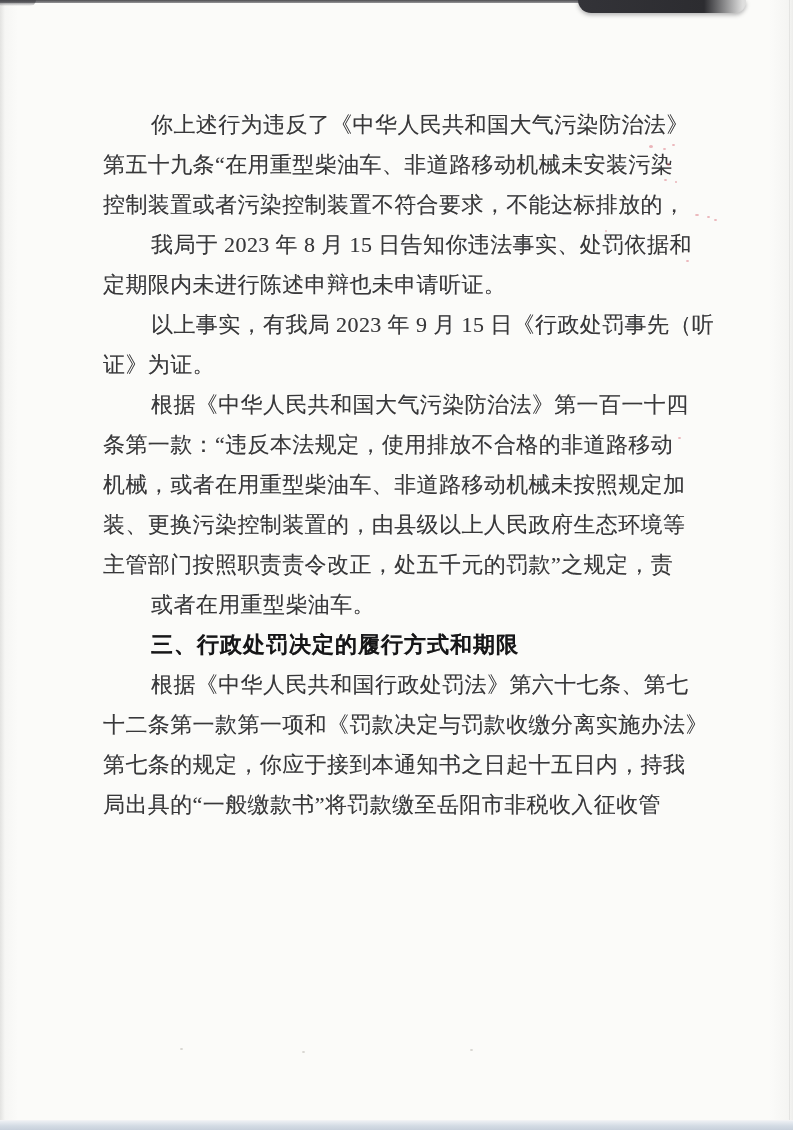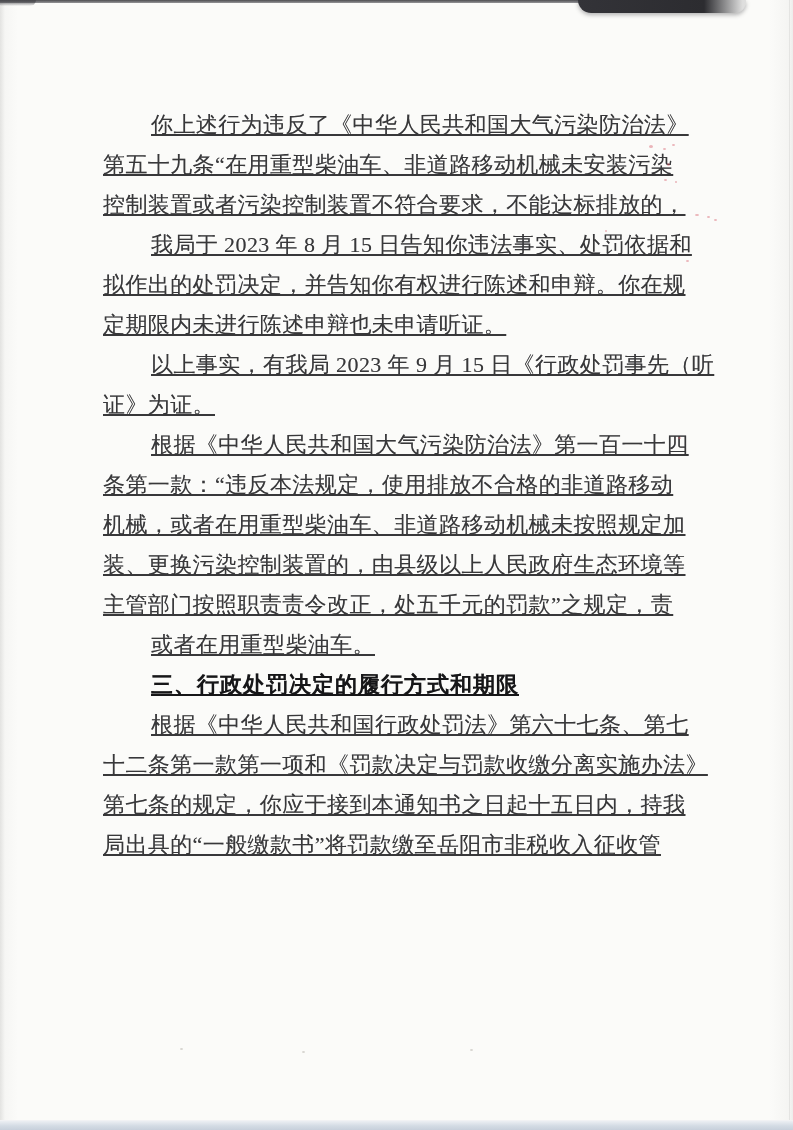--- a/index.html
+++ b/index.html
@@ -64,21 +64,20 @@
     width: 600px;
   }
   .line {
     height: 40px;
     line-height: 40px;
     font-size: 22px;
     letter-spacing: 0.4px;
     white-space: nowrap;
     color: #38383a;
     text-shadow: 0 0 0.6px rgba(50,50,55,0.4);
-    text-decoration: underline;
   }
   .line.indent { padding-left: 48px; }
   .line.bold {
     font-weight: 700;
     color: #161618;
     font-family: "Liberation Sans", "DejaVu Sans", sans-serif;
     letter-spacing: 1px;
     text-shadow: 0 0 0.5px rgba(0,0,0,0.5);
   }
   
@@ -98,21 +97,20 @@
   <div class="top-corner-mark"></div>
   <div class="top-blob"></div>
   <div class="right-edge-line"></div>
   <div class="bottom-strip"></div>
 
   <div class="content" id="content">
       <div class="line indent">你上述行为违反了《中华人民共和国大气污染防治法》</div>
       <div class="line">第五十九条“在用重型柴油车、非道路移动机械未安装污染</div>
       <div class="line">控制装置或者污染控制装置不符合要求，不能达标排放的，</div>
       <div class="line indent">我局于 2023 年 8 月 15 日告知你违法事实、处罚依据和</div>
-      <div class="line">拟作出的处罚决定，并告知你有权进行陈述和申辩。你在规</div>
       <div class="line">定期限内未进行陈述申辩也未申请听证。</div>
       <div class="line indent">以上事实，有我局 2023 年 9 月 15 日《行政处罚事先（听</div>
       <div class="line">证》为证。</div>
       <div class="line indent">根据《中华人民共和国大气污染防治法》第一百一十四</div>
       <div class="line">条第一款：“违反本法规定，使用排放不合格的非道路移动</div>
       <div class="line">机械，或者在用重型柴油车、非道路移动机械未按照规定加</div>
       <div class="line">装、更换污染控制装置的，由县级以上人民政府生态环境等</div>
       <div class="line">主管部门按照职责责令改正，处五千元的罚款”之规定，责</div>
       <div class="line indent">或者在用重型柴油车。</div>
       <div class="line indent bold">三、行政处罚决定的履行方式和期限</div>

